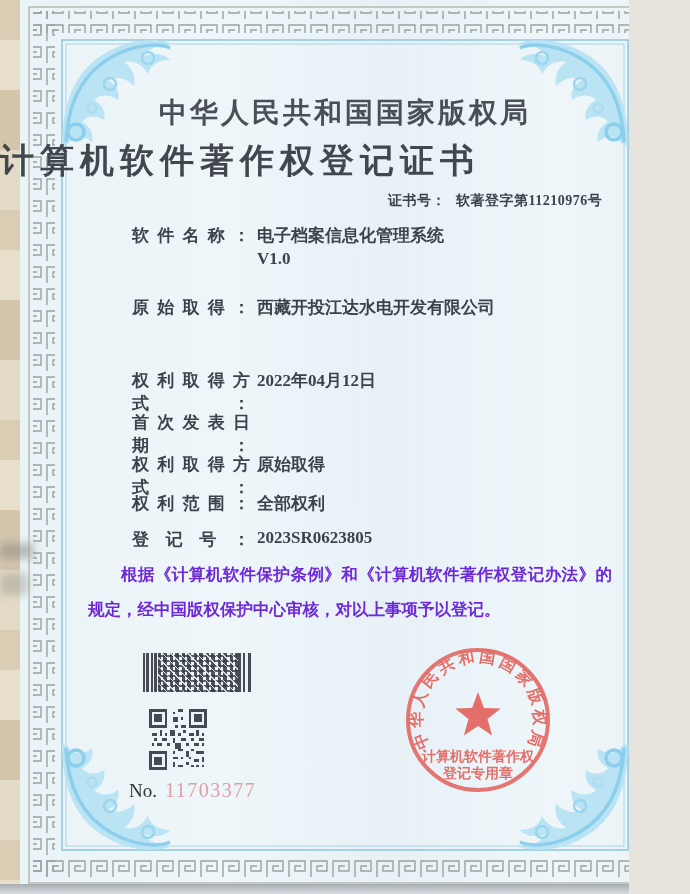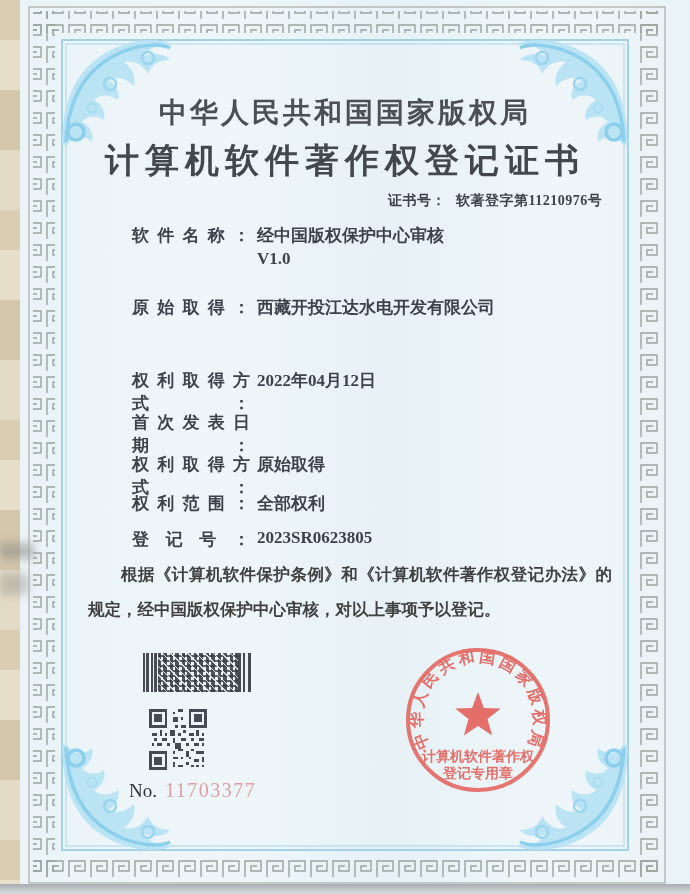--- a/index.html
+++ b/index.html
@@ -1,21 +1,21 @@
 <!DOCTYPE html>
 <html><head>
 <meta charset="utf-8">
 <style>
   html,body{margin:0;padding:0;}
   body{
     width:690px;height:894px;overflow:hidden;
     background:#e7e4dd;
     font-family:"Liberation Serif","DejaVu Serif",serif;
   }
-  #stage{position:relative;width:690px;height:894px;overflow:hidden;}
+  #stage{position:relative;width:629px;height:894px;overflow:hidden;}
 
   
   .paper-edge{
     position:absolute;left:0;top:0;width:26px;height:894px;
     background:repeating-linear-gradient(180deg,
       #d9cdb4 0 40px,#e8dfcb 40px 90px,#d3c6ab 90px 150px,#e4dbc6 150px 210px);
   }
   .smudge{position:absolute;background:#8d8d89;filter:blur(4px);opacity:.55;}
   .smudge.s1{left:0;top:543px;width:34px;height:16px;}
   .smudge.s2{left:0;top:573px;width:28px;height:22px;opacity:.4;}
@@ -31,35 +31,35 @@
   }
 
   .border-svg{position:absolute;left:0;top:0;width:690px;height:894px;pointer-events:none;}
 
   .abs{position:absolute;}
   .authority{
     left:0;top:94px;width:690px;text-align:center;
     font-size:28px;font-weight:bold;letter-spacing:3px;color:#4a4f55;
   }
   .cert-title{
-    left:0;top:138px;width:690px;text-align:center;
+    left:0;top:138px;width:690px;text-align:left;
     font-size:34px;font-weight:bold;letter-spacing:6px;color:#42474d;
   }
   .cert-no-line{
     left:388px;top:192px;font-size:14px;font-weight:bold;color:#3d434b;letter-spacing:.5px;
   }
   .cert-no-line .v{margin-left:10px;}
 
   .frow{left:90px;font-size:17px;font-weight:bold;color:#3c424a;margin-left:42px;}
   .flabel{display:inline-block;width:118px;text-align:justify;text-align-last:justify;}
   .fvalue{position:absolute;left:125px;top:0;white-space:nowrap;}
   .fvalue2{position:absolute;left:125px;top:25px;white-space:nowrap;}
 
   .statement{
-    left:88px;top:564px;width:524px;font-size:16.5px;font-weight:bold;color:#404040;
+    left:88px;top:564px;width:524px;font-size:16.5px;font-weight:bold;color:#6d28d9;
   }
   .statement .l1{text-indent:2em;text-align:justify;text-align-last:justify;height:35px;}
   .statement .l2{margin-top:0;}
 
   
   .barcode{left:143px;top:653px;width:108px;height:39px;display:flex;}
   .bc-left{width:15px;background:repeating-linear-gradient(90deg,#474c52 0 2px,#e9f2f6 2px 3px,#474c52 3px 6px,#e9f2f6 6px 8px);}
   .bc-mid{flex:1;background:
       repeating-linear-gradient(45deg,rgba(237,245,248,.85) 0 1px,transparent 1px 6px),
       repeating-linear-gradient(0deg,rgba(58,64,70,.8) 0 2px,rgba(237,245,248,.08) 2px 5px),
@@ -124,21 +124,21 @@
 
   <div class="abs authority">中华人民共和国国家版权局</div>
   <div class="abs cert-title">计算机软件著作权登记证书</div>
 
   <div class="abs cert-no-line">
     <span>证书号：</span><span class="v">软著登字第11210976号</span>
   </div>
 
   <div class="abs frow" style="top:224px">
     <span class="flabel">软件名称：</span>
-    <span class="fvalue">经中国版权保护中心审核</span>
+    <span class="fvalue">电子档案信息化管理系统</span>
     <span class="fvalue2">V1.0</span>
   </div>
   <div class="abs frow" style="top:296px">
     <span class="flabel">原始取得：</span>
     <span class="fvalue">西藏开投江达水电开发有限公司</span>
   </div>
   <div class="abs frow" style="top:369px">
     <span class="flabel">权利取得方式：</span>
     <span class="fvalue">2022年04月12日</span>
   </div>

